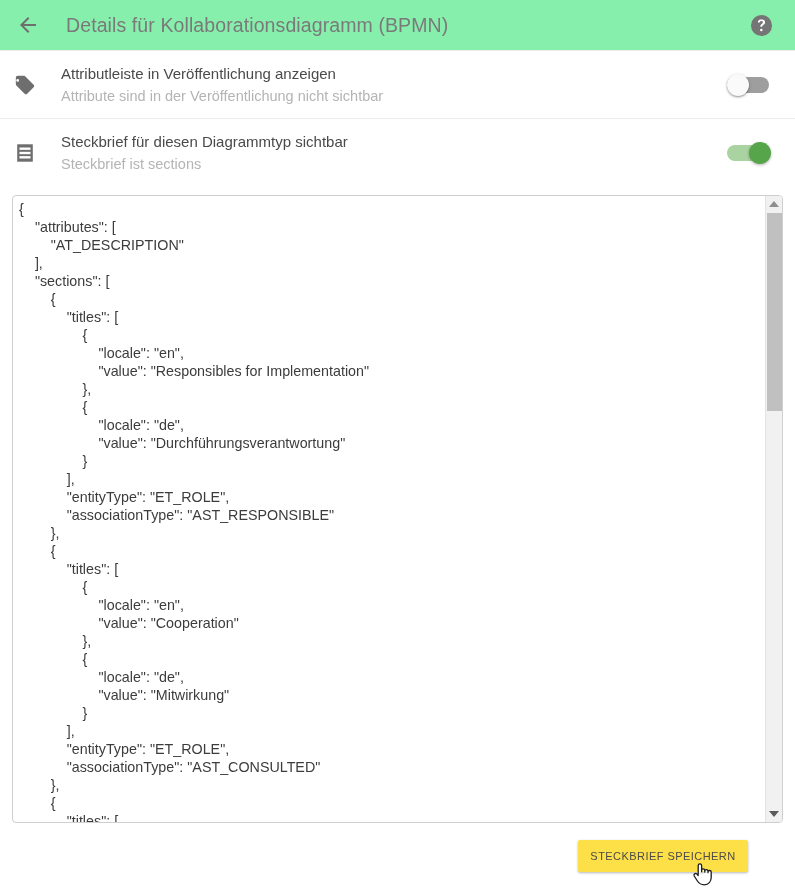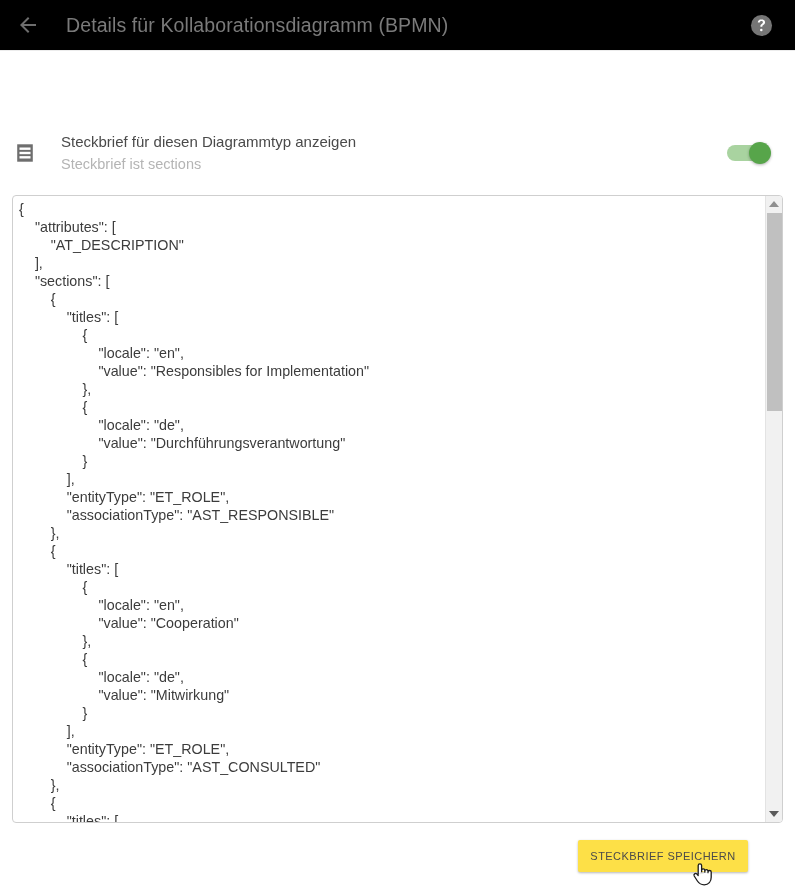--- a/index.html
+++ b/index.html
@@ -18,21 +18,21 @@
     height: 888px;
     background: #ffffff;
   }
 
   
   .header {
     position: absolute;
     left: 0; top: 0;
     width: 795px;
     height: 51px;
-    background: #000000;
+    background: #86efac;
     border-bottom: 1px solid #ececec;
     display: flex;
     align-items: center;
   }
   .back-btn {
     width: 44px;
     height: 44px;
     margin-left: 6px;
     display: flex;
     align-items: center;
@@ -248,32 +248,47 @@
     <div class="help-btn">
       <span>
         <svg width="23" height="23" viewBox="0 0 24 24">
           <circle cx="12" cy="12" r="11" fill="#757575"></circle>
           <path d="M11.9 5.6c-2.2 0-3.7 1.4-3.8 3.3h2.1c.05-1 .72-1.6 1.65-1.6.95 0 1.6.57 1.6 1.38 0 .72-.3 1.1-1.25 1.72-1 .62-1.45 1.3-1.38 2.42l.01.5h2.05v-.42c0-.76.3-1.15 1.3-1.77 1.02-.64 1.55-1.45 1.55-2.58 0-1.84-1.5-2.95-3.84-2.95zm-.1 9.9a1.3 1.3 0 100 2.6 1.3 1.3 0 000-2.6z" fill="#ffffff"></path>
         </svg>
       </span>
     </div>
   </div>
 
+  <div class="row row-1">
+    <div class="row-icon">
+      <svg width="22" height="22" viewBox="0 0 24 24">
+        <path d="M21.4 11.6l-9-9A2 2 0 0011 2H4a2 2 0 00-2 2v7c0 .55.22 1.05.59 1.42l9 9c.36.36.86.58 1.41.58s1.05-.22 1.41-.59l7-7c.37-.36.59-.86.59-1.41s-.23-1.06-.6-1.4zM5.5 7A1.5 1.5 0 114 5.5 1.5 1.5 0 015.5 7z" fill="#6e6e6e"></path>
+      </svg>
+    </div>
+    <div class="row-texts">
+      <div class="row-title">Attributleiste in Veröffentlichung anzeigen</div>
+      <div class="row-sub">Attribute sind in der Veröffentlichung nicht sichtbar</div>
+    </div>
+    <div class="switch off">
+      <div class="track"></div>
+      <div class="knob"></div>
+    </div>
+  </div>
 
   <div class="row row-2">
     <div class="row-icon">
       <svg width="22" height="22" viewBox="0 0 24 24">
         <rect x="3.5" y="2.5" width="17" height="19" fill="#6e6e6e"></rect>
         <rect x="6" y="6" width="12" height="2.6" fill="#ffffff"></rect>
         <rect x="6" y="10.7" width="12" height="2.6" fill="#ffffff"></rect>
         <rect x="6" y="15.4" width="12" height="2.6" fill="#ffffff"></rect>
       </svg>
     </div>
     <div class="row-texts">
-      <div class="row-title">Steckbrief für diesen Diagrammtyp anzeigen</div>
+      <div class="row-title">Steckbrief für diesen Diagrammtyp sichtbar</div>
       <div class="row-sub">Steckbrief ist sections</div>
     </div>
     <div class="switch on">
       <div class="track"></div>
       <div class="knob"></div>
     </div>
   </div>
 
   <div class="editor-wrap">
     <div class="editor-text">{

